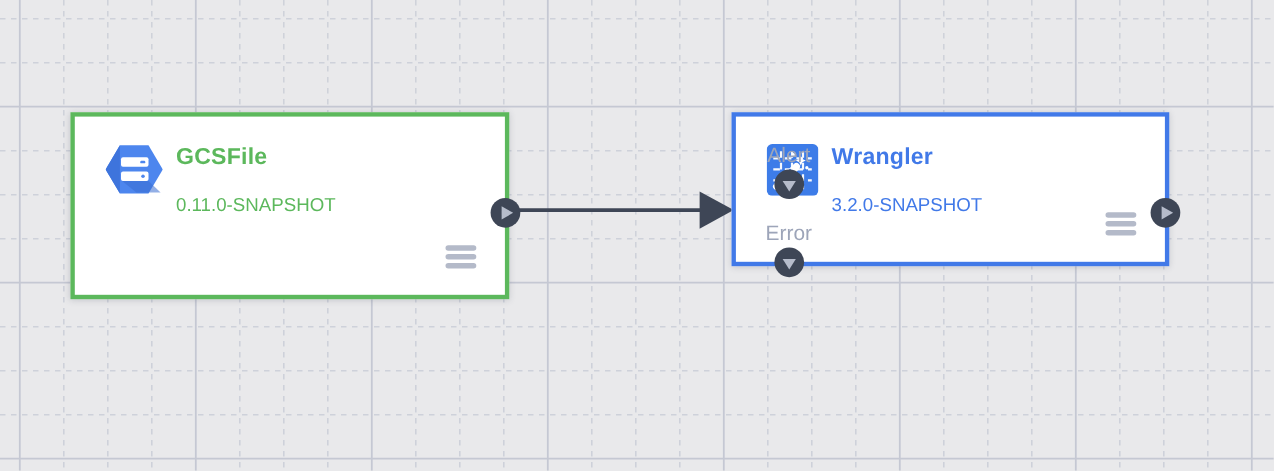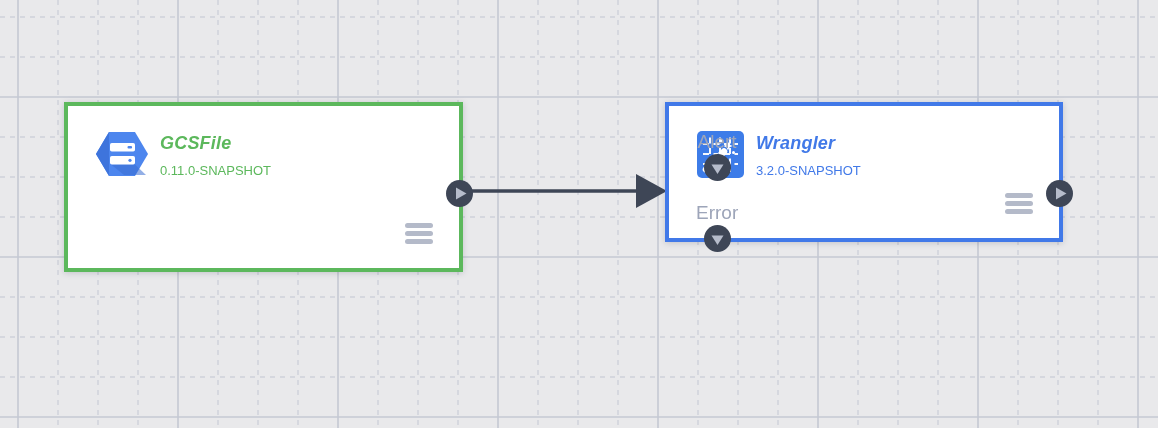--- a/index.html
+++ b/index.html
@@ -12,22 +12,22 @@
   .node{
     position:absolute;box-sizing:border-box;background:#fff;
     border:4px solid var(--accent,#888);
     box-shadow:0 1px 6px rgba(60,66,86,.22);
     cursor:pointer;
   }
   .node-gcsfile{left:64px;top:102px;width:399px;height:170px;--accent:#5cb85c;}
   .node-wrangler{left:665px;top:102px;width:398px;height:140px;--accent:#4179e8;}
 
   .node-head{display:flex;align-items:flex-start;padding:24px 0 0 28px;gap:12px;}
-  .node-title{font-size:18px;font-weight:700;color:var(--accent);line-height:26px;letter-spacing:.2px;font-style:italic;}
-  .node-version{font-size:13px;color:var(--accent);line-height:21px;margin-top:4px;}
+  .node-title{font-size:21px;font-weight:700;color:var(--accent);line-height:26px;letter-spacing:.2px;}
+  .node-version{font-size:17px;color:var(--accent);line-height:21px;margin-top:20px;}
   .node-icon{flex:0 0 auto;display:block;margin-top:1px;}
 
   .menu-btn{position:absolute;right:24px;bottom:22px;display:flex;flex-direction:column;gap:3px;padding:2px;cursor:pointer;}
   .menu-btn span{display:block;width:28px;height:5px;border-radius:2.5px;background:#b4bac9;}
 
   .port-circle{
     box-sizing:border-box;width:27px;height:27px;border-radius:50%;
     background:#3e4656;display:flex;align-items:center;justify-content:center;cursor:crosshair;
   }
   .port-out{position:absolute;right:-14px;top:74px;}

